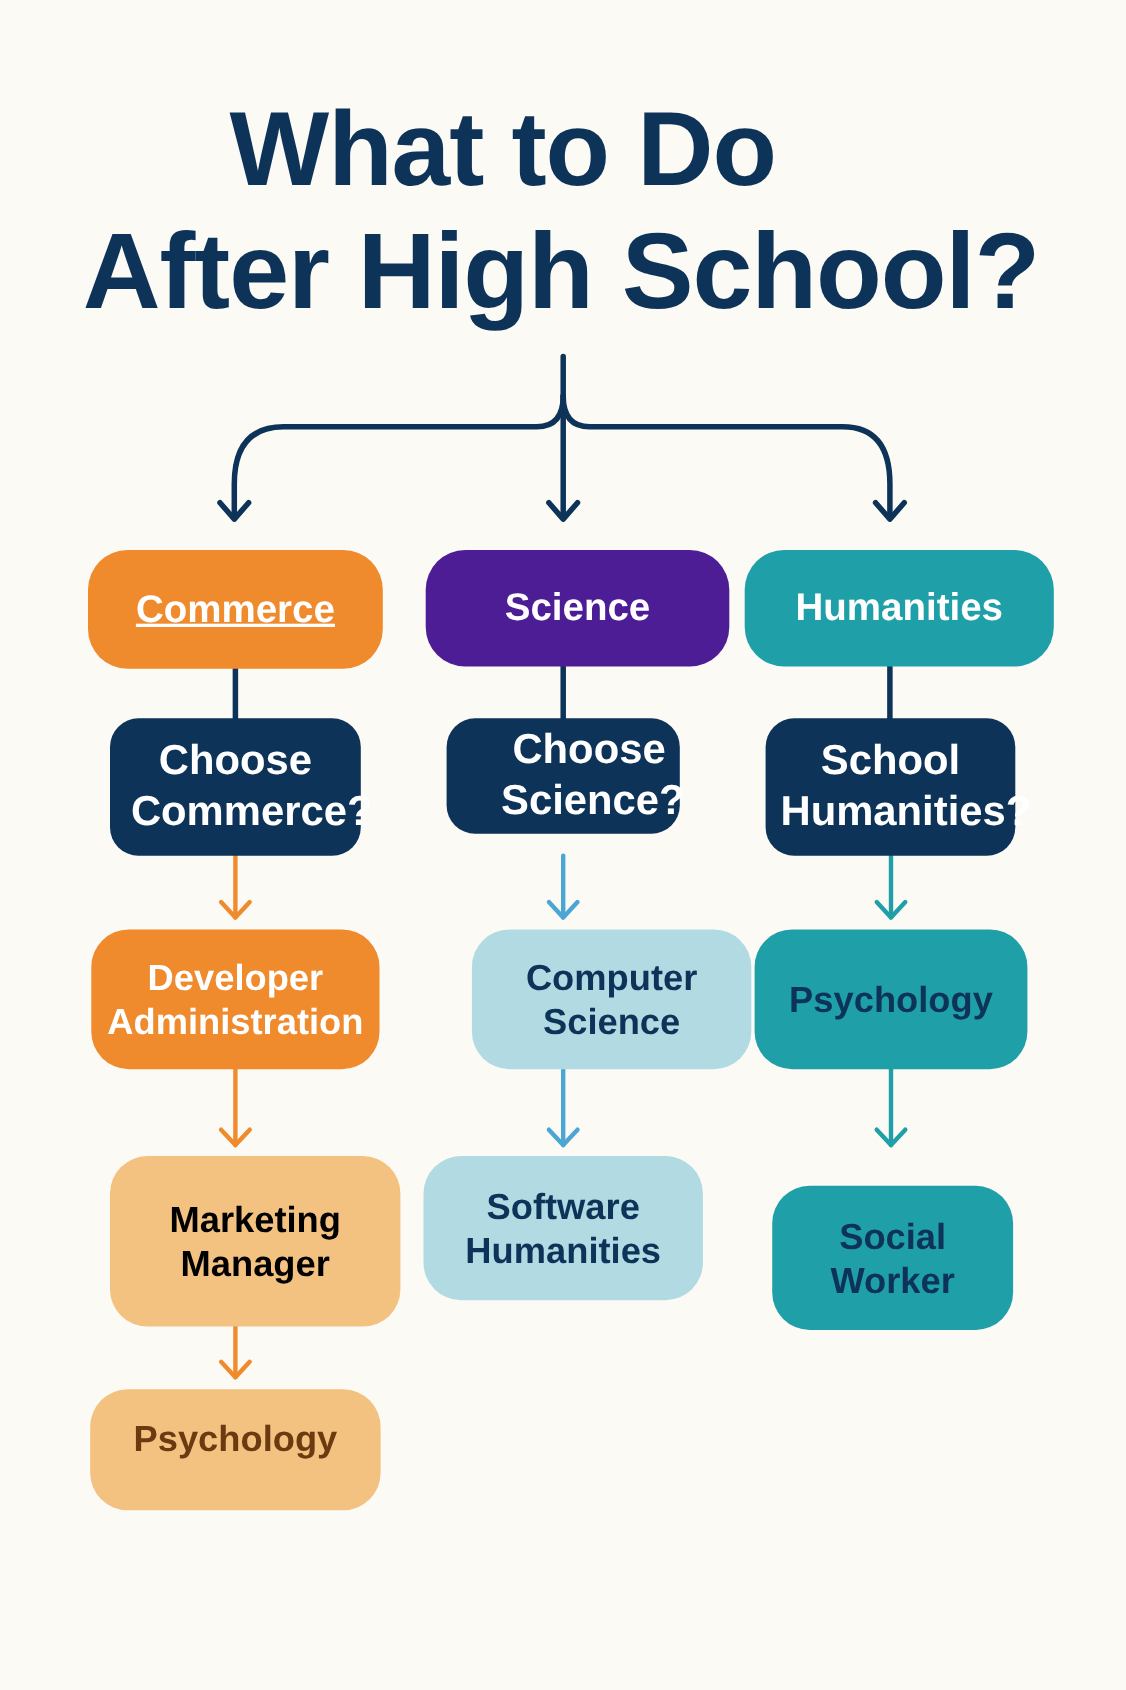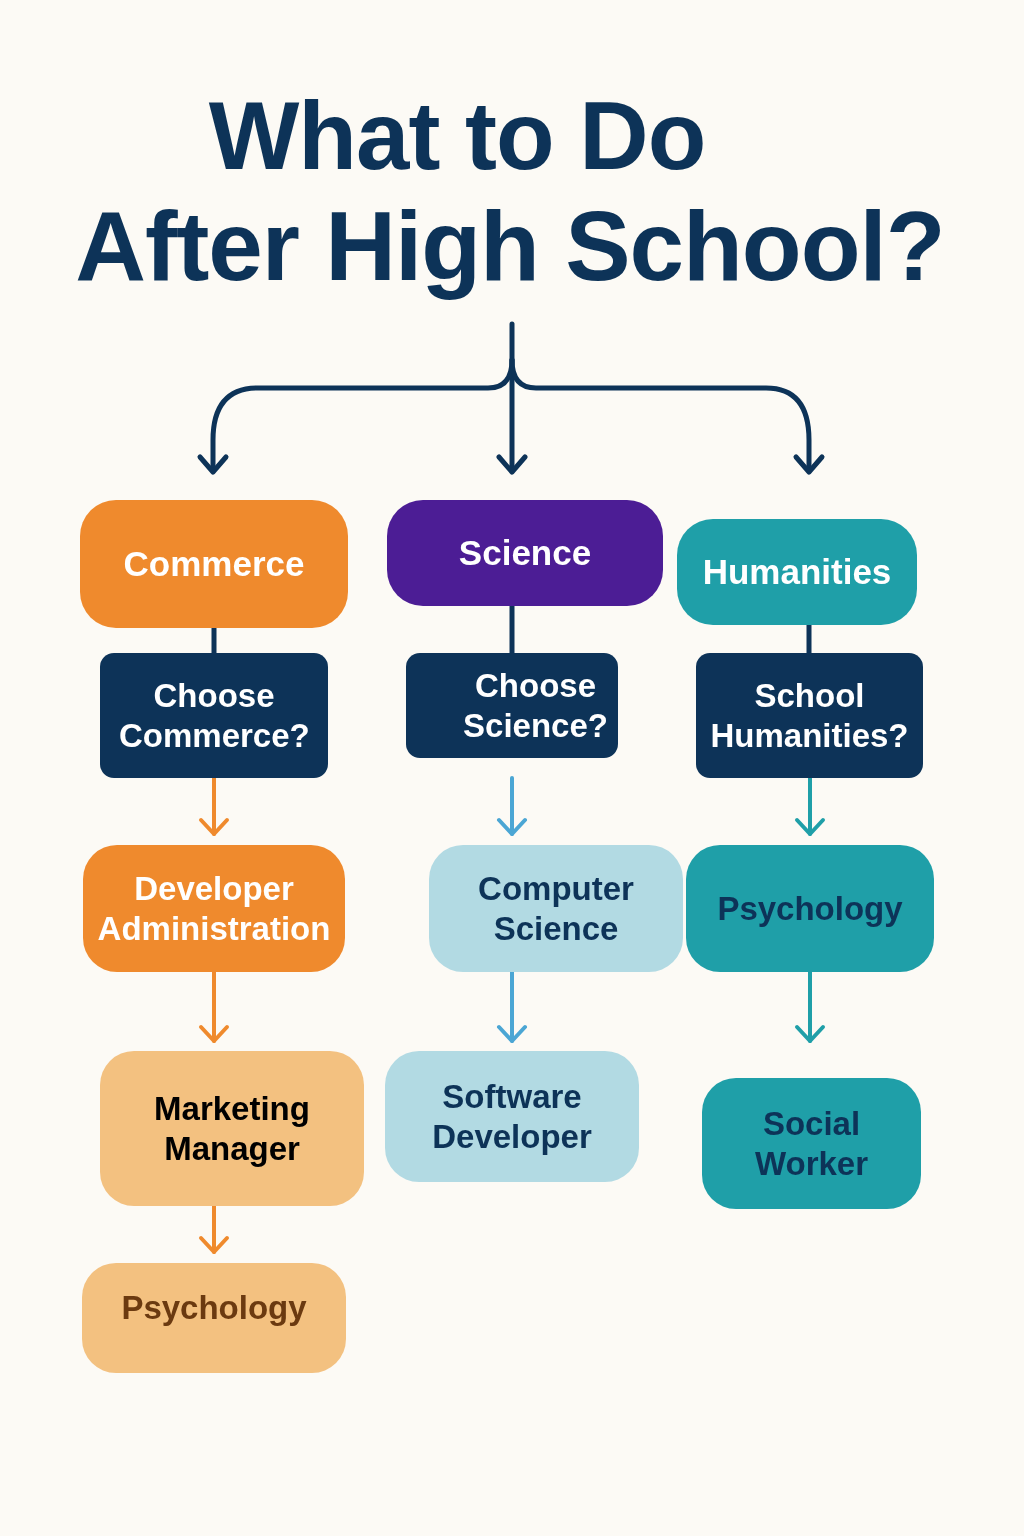--- a/index.html
+++ b/index.html
@@ -6,21 +6,21 @@
   body { width:1024px; height:1536px; background:#fcfaf5; position:relative; overflow:hidden;
          font-family:"Liberation Sans", "DejaVu Sans", sans-serif; }
   .title { position:absolute; left:0; width:1024px; text-align:center; color:#0d3358;
            font-weight:bold; font-size:96px; letter-spacing:-1px; line-height:1; }
   .t1 { top:88px; left:-55px; }
   .t2 { top:197px; left:-2px; font-size:98px; }
   svg.lines { position:absolute; left:0; top:0; }
   .box { position:absolute; display:flex; align-items:center; justify-content:center; text-align:center;
          font-weight:bold; border-radius:32px; box-sizing:border-box; line-height:1.2; }
   .hdr { font-size:35px; color:#ffffff; border-radius:36px; }
-  .choose { background:#0d3358; color:#ffffff; font-size:33px; border-radius:14px; }
+  .choose { background:#0d3358; color:#ffffff; font-size:38px; border-radius:26px; }
   .step { font-size:33px; border-radius:34px; }
 </style>
 </head>
 <body>
 
 <div class="title t1">What to Do</div>
 <div class="title t2">After High School?</div>
 
 <svg class="lines" width="1024" height="1536">
   <g fill="none" stroke="#0d3358" stroke-width="5" stroke-linecap="round" stroke-linejoin="round">
@@ -57,27 +57,27 @@
   </g>
 
   <g fill="none" stroke="#1f9fa8" stroke-width="4" stroke-linecap="round" stroke-linejoin="round">
     <path d="M810 778 L810 834"></path>
       <path d="M797 820 L810 834 L823 820"></path>
     <path d="M810 972 L810 1041"></path>
       <path d="M797 1027 L810 1041 L823 1027"></path>
   </g>
 </svg>
 
-<div class="box hdr" style="left:80px;top:500px;width:268px;height:128px;background:#ef8a2d;">
+<div class="box hdr" style="left:80px;top:500px;width:268px;height:108px;background:#ef8a2d;text-decoration:underline;">
   <span>Commerce</span>
 </div>
 <div class="box hdr" style="left:387px;top:500px;width:276px;height:106px;background:#4c1d95;align-items:center;">
   <span>Science</span>
 </div>
-<div class="box hdr" style="left:677px;top:519px;width:240px;height:106px;background:#1f9fa8;">
+<div class="box hdr" style="left:677px;top:500px;width:281px;height:106px;background:#1f9fa8;">
   <span>Humanities</span>
 </div>
 
 <div class="box choose" style="left:100px;top:653px;width:228px;height:125px;">
   <span style="display:block;width:190px;">Choose Commerce?</span>
 </div>
 <div class="box choose" style="left:406px;top:653px;width:212px;height:105px;padding-left:47px;">
   <span style="display:block;width:160px;">Choose Science?</span>
 </div>
 <div class="box choose" style="left:696px;top:653px;width:227px;height:125px;">
@@ -91,21 +91,21 @@
   <span style="display:block;width:190px;">Marketing Manager</span>
 </div>
 <div class="box step" style="left:82px;top:1263px;width:264px;height:110px;background:#f3c180;color:#6b3a10;">
   <span style="margin-top:-20px;">Psychology</span>
 </div>
 
 <div class="box step" style="left:385px;top:845px;width:254px;height:127px;background:#b2dae3;color:#0d3358;margin-left:44px;">
   <span style="display:block;width:190px;">Computer Science</span>
 </div>
 <div class="box step" style="left:385px;top:1051px;width:254px;height:131px;background:#b2dae3;color:#0d3358;">
-  <span style="display:block;width:190px;">Software Developer</span>
+  <span style="display:block;width:190px;">Software Humanities</span>
 </div>
 
 <div class="box step" style="left:686px;top:845px;width:248px;height:127px;background:#1f9fa8;color:#0d3358;">
   <span>Psychology</span>
 </div>
 <div class="box step" style="left:702px;top:1078px;width:219px;height:131px;background:#1f9fa8;color:#0d3358;">
   <span style="display:block;width:130px;">Social Worker</span>
 </div>
 
 </body></html>

